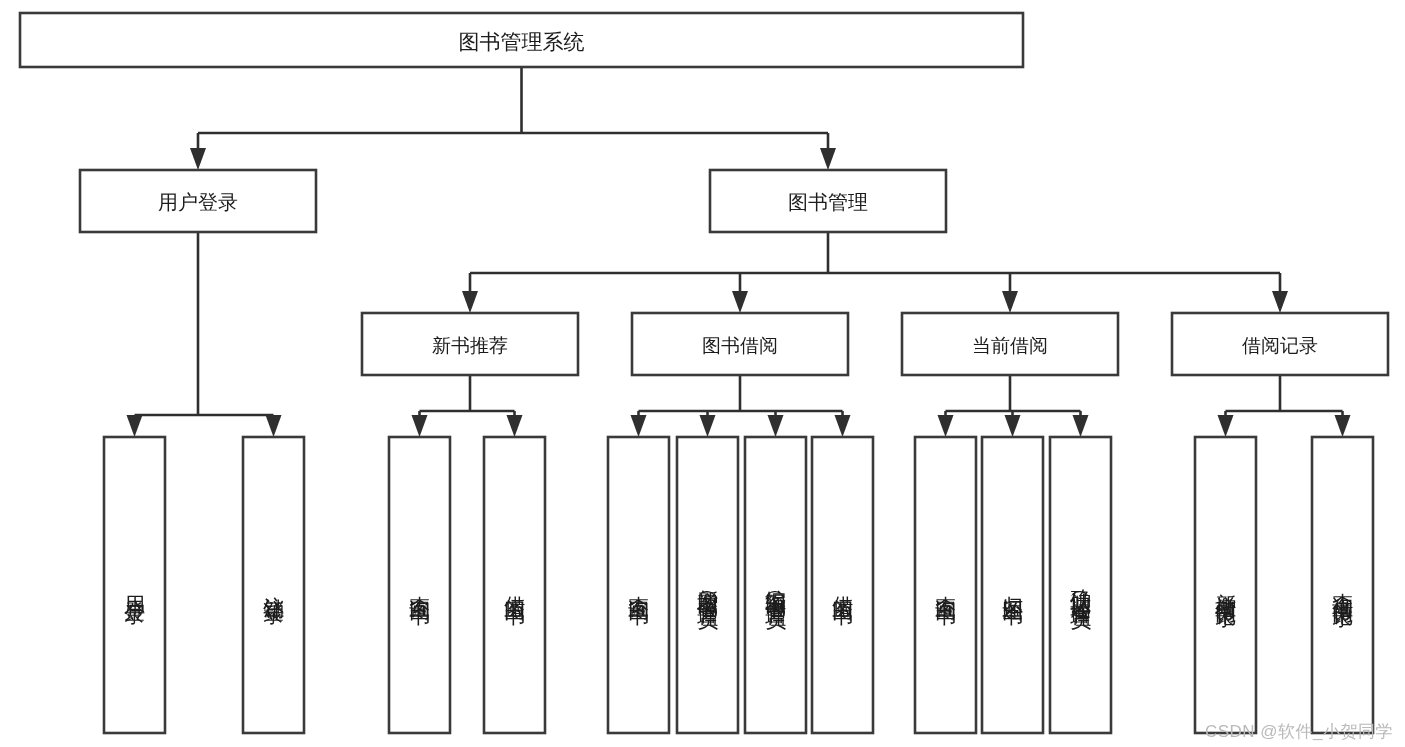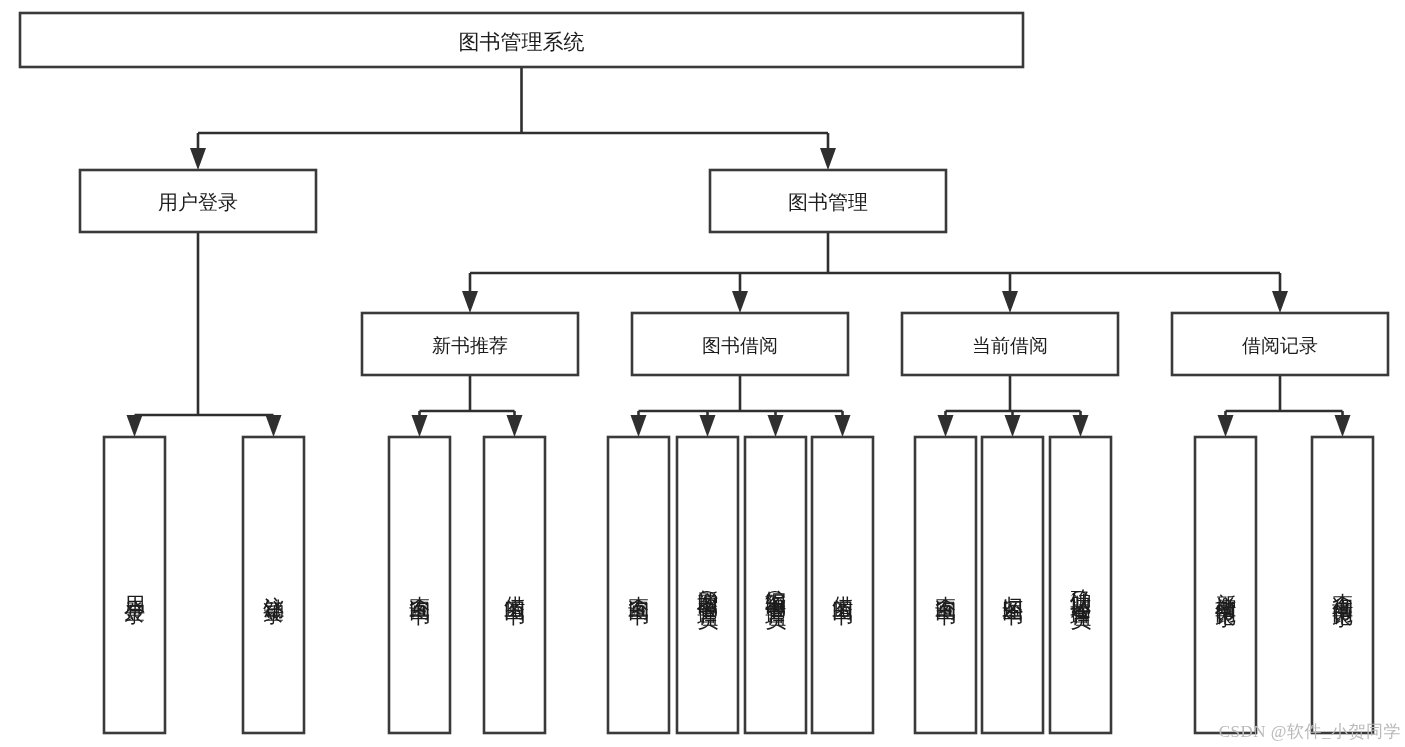--- a/index.html
+++ b/index.html
@@ -61,23 +61,23 @@
     text-orientation: upright;
     font-family: "Liberation Sans", "DejaVu Sans", sans-serif;
     font-size: 21px;
     line-height: 1.08;
     letter-spacing: 3px;
     color: #1c1c1c;
     white-space: nowrap;
   }
   #watermark {
     position: absolute;
-    right: 4px;
+    right: 12px;
     bottom: 4px;
-    font-family: Liberation Serif, serif;
+    font-family: Liberation Sans, sans-serif;
     font-size: 17px;
     color: #b9b9b9;
     letter-spacing: 0.5px;
     white-space: nowrap;
     pointer-events: none;
   }
 </style>
 </head>
 <body>
 

